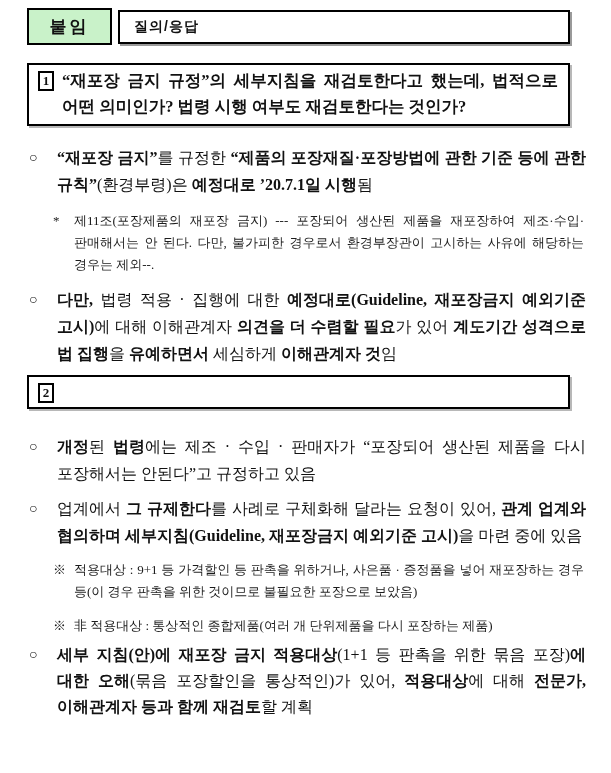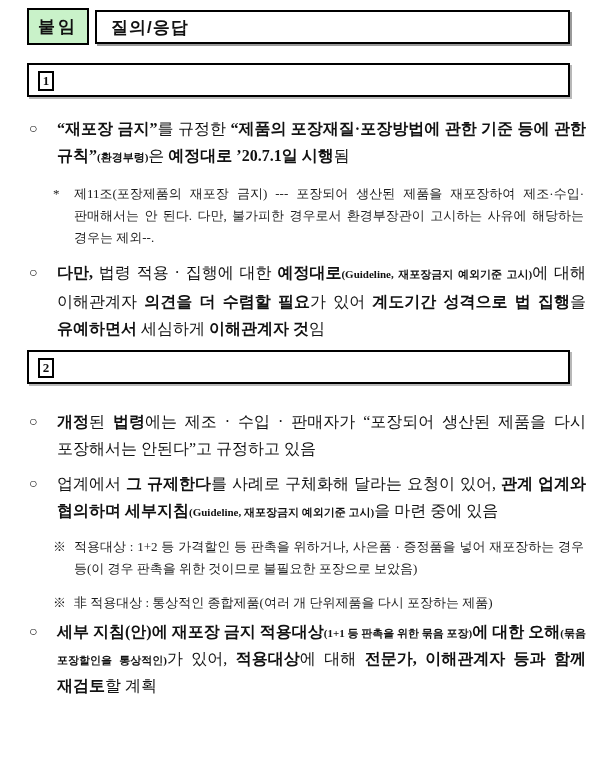--- a/index.html
+++ b/index.html
@@ -6,31 +6,31 @@
   html,body{margin:0;padding:0;background:#fff;}
   .page{
     width:611px;height:773px;box-sizing:border-box;overflow:hidden;
     background:#ffffff;color:#111;
     padding:8px 25px 0 27px;
     font-family:"Liberation Serif","DejaVu Serif",serif;
   }
   
   .header{display:flex;align-items:flex-start;gap:6px;margin-bottom:18px;}
   .badge{
-    width:62px;height:37px;box-sizing:border-box;flex:none;
+    width:85px;height:37px;box-sizing:border-box;flex:none;
     border:2px solid #000;background:#c9f2c9;
     display:flex;align-items:center;justify-content:center;
     font-weight:bold;font-size:17px;letter-spacing:3px;
     font-family:"Liberation Sans","DejaVu Sans",sans-serif;
   }
   .titlebox{
     flex:1;height:34px;margin-top:2px;margin-right:16px;box-sizing:border-box;
     border:2px solid #000;box-shadow:2px 2px 0 #9a9a9a;
     display:flex;align-items:center;padding-left:14px;
-    font-weight:bold;font-size:17px;letter-spacing:1px;
+    font-weight:bold;font-size:14px;letter-spacing:1px;
     font-family:"Liberation Sans","DejaVu Sans",sans-serif;
   }
   
   .qbox{
     border:2px solid #000;box-shadow:2px 2px 0 #b8b8b8;margin-right:16px;
     padding:3px 10px 4px 8px;display:flex;
     font-weight:bold;font-size:16.5px;line-height:26px;
     word-break:keep-all;text-align:justify;
   }
   .qnum{
@@ -49,21 +49,21 @@
   
   .note{
     display:flex;font-size:13px;line-height:22px;margin-top:12px;
     padding-left:26px;padding-right:2px;
     word-break:keep-all;text-align:justify;color:#1c1c1c;
   }
   .note .marker{flex:none;width:21px;}
   .note .ntext{flex:1;}
   
   .b{font-weight:bold;}
-  .para .sm{font-size:11px;font-weight:bold;}
+  .para .sm{font-size:16px;}
   
   #n1{margin-top:12px;}
   #b2{margin-top:10px;}
   #q2{margin-top:8px;}
   #b3{margin-top:24px;}
   #b4{margin-top:8px;}
   #n2{margin-top:10px;}
   #n3{margin-top:12px;line-height:21px;}
   #b5{margin-top:6px;line-height:26px;}
 </style>
@@ -72,20 +72,21 @@
 
 <div class="page">
 
   <div class="header">
     <div class="badge">붙임</div>
     <div class="titlebox">질의/응답</div>
   </div>
 
   <div class="qbox" id="q1">
     <span class="qnum">1</span>
+    <div class="qtext"><span class="b">“재포장 금지 규정”의 세부지침을 재검토한다고 했는데, 법적으로 어떤 의미인가? 법령 시행 여부도 재검토한다는 것인가?</span></div>
   </div>
 
   <div class="para" id="b1">
     <span class="marker">○</span>
     <div class="ptext"><span class="b">“재포장 금지”</span><span>를 규정한 </span><span class="b">“제품의 포장재질·포장방법에 관한 기준 등에 관한 규칙”</span><span class="sm">(환경부령)</span><span>은 </span><span class="b">예정대로 ’20.7.1일 시행</span><span>됨</span></div>
   </div>
 
   <div class="note" id="n1">
     <span class="marker">*</span>
     <div class="ntext"><span>제11조(포장제품의 재포장 금지) --- 포장되어 생산된 제품을 재포장하여 제조·수입·판매해서는 안 된다. 다만, 불가피한 경우로서 환경부장관이 고시하는 사유에 해당하는 경우는 제외--.</span></div>
@@ -105,21 +106,21 @@
     <div class="ptext"><span class="b">개정</span><span>된 </span><span class="b">법령</span><span>에는 제조 · 수입 · 판매자가 “포장되어 생산된 제품을 다시 포장해서는 안된다”고 규정하고 있음</span></div>
   </div>
 
   <div class="para" id="b4">
     <span class="marker">○</span>
     <div class="ptext"><span>업계에서 </span><span class="b">그 규제한다</span><span>를 사례로 구체화해 달라는 요청이 있어, </span><span class="b">관계 업계와 협의하며 세부지침</span><span class="b sm">(Guideline, 재포장금지 예외기준 고시)</span><span>을 마련 중에 있음</span></div>
   </div>
 
   <div class="note" id="n2">
     <span class="marker">※</span>
-    <div class="ntext"><span>적용대상 : 1+2 등 가격할인 등 판촉을 위하거나, 사은품 · 증정품을 넣어 재포장하는 경우 등(이 경우 판촉을 위한 것이므로 불필요한 포장으로 보았음)</span></div>
+    <div class="ntext"><span>적용대상 : 9+1 등 가격할인 등 판촉을 위하거나, 사은품 · 증정품을 넣어 재포장하는 경우 등(이 경우 판촉을 위한 것이므로 불필요한 포장으로 보았음)</span></div>
   </div>
 
   <div class="note" id="n3">
     <span class="marker">※</span>
     <div class="ntext"><span>非 적용대상 : 통상적인 종합제품(여러 개 단위제품을 다시 포장하는 제품)</span></div>
   </div>
 
   <div class="para" id="b5">
     <span class="marker">○</span>
     <div class="ptext"><span class="b">세부 지침(안)에 재포장 금지 적용대상</span><span class="sm">(1+1 등 판촉을 위한 묶음 포장)</span><span class="b">에 대한 오해</span><span class="sm">(묶음 포장할인을 통상적인)</span><span>가 있어, </span><span class="b">적용대상</span><span>에 대해 </span><span class="b">전문가, 이해관계자 등과 함께 재검토</span><span>할 계획</span></div>

